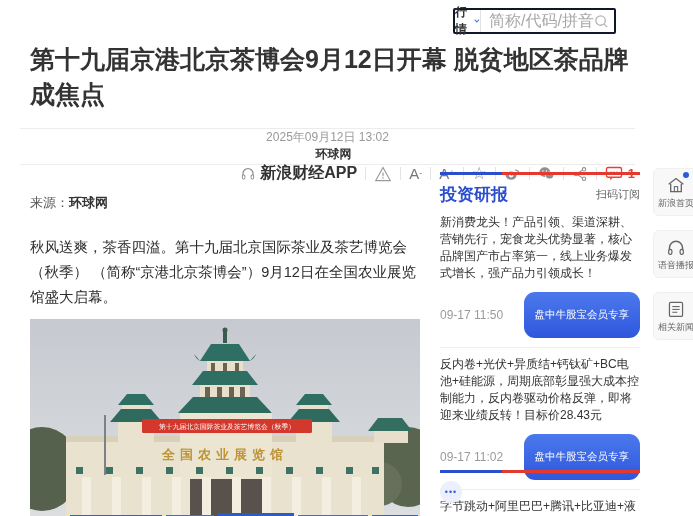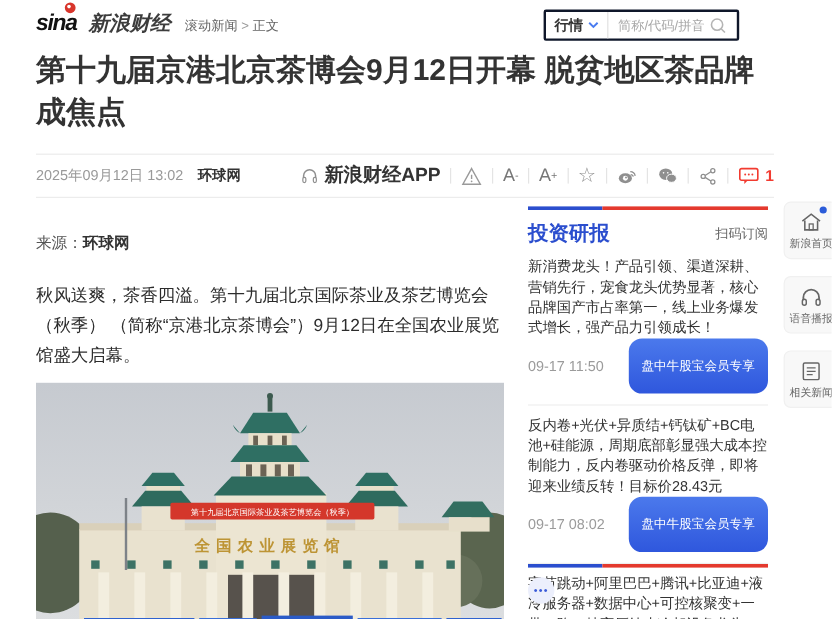--- a/index.html
+++ b/index.html
@@ -14,25 +14,25 @@
   .sina-logo { position:relative; font-style:italic; font-weight:bold; font-size:19px; color:#111; letter-spacing:-1px; }
   .sina-eye { position:absolute; left:24px; top:-6px; width:9px; height:9px; background:#d8352b; border-radius:50%; }
   .sina-eye::after { content:""; position:absolute; left:2px; top:2px; width:3px; height:3px; background:#fff; border-radius:50%; }
   .fin-logo { font-family:"Liberation Serif", serif; font-style:italic; font-weight:bold; font-size:17px; color:#3c3c3c; margin-left:10px; }
   .breadcrumb { font-size:11px; color:#666; margin-left:12px; }
   .breadcrumb .bc-sep { margin:0 3px; color:#999; }
   .search-bar { position:absolute; left:453px; top:8px; width:163px; height:26px; border:2px solid #0f172a; border-radius:2px; display:flex; align-items:center; background:#fff; }
   .market-select { width:52px; height:100%; display:flex; align-items:center; justify-content:center; gap:4px; border-right:1px solid #e2e2e2; cursor:pointer; }
   .market-select .ms-label { font-size:12px; font-weight:bold; color:#333; }
   .search-field { flex:1; display:flex; align-items:center; padding:0 8px; }
-  .search-field .ph { flex:1; font-size:11px; color:#a8a8a8; overflow:hidden; white-space:nowrap; }
+  .search-field .ph { flex:1; font-size:16px; color:#a8a8a8; overflow:hidden; white-space:nowrap; }
   
   .page-title { position:absolute; left:30px; top:42px; width:618px; font-size:25px; line-height:35px; font-weight:bold; color:#333; }
   
-  .meta-row { position:absolute; left:30px; top:128px; width:615px; height:37px; border-top:1px solid #ececec; border-bottom:1px solid #ececec; display:flex; align-items:center; }
+  .meta-row { position:absolute; left:20px; top:128px; width:615px; height:37px; border-top:1px solid #ececec; border-bottom:1px solid #ececec; display:flex; align-items:center;flex-direction:column; }
   .meta-date { font-size:12px; color:#999; }
   .meta-source { font-size:12px; font-weight:bold; color:#333; margin-left:12px; }
   .meta-icons { margin-left:auto; display:flex; align-items:center; }
   .mi { display:flex; align-items:center; color:#8f8f8f; cursor:pointer; }
   .mi svg { display:block; }
   .app-label { font-size:16px; color:#333; font-weight:bold; margin-left:4px; }
   .msep { width:1px; height:13px; background:#e4e4e4; margin:0 8px; }
   .font-btn { font-size:15px; color:#777; line-height:1; }
   .font-btn sup { font-size:9px; }
   .star-glyph { font-size:17px; color:#8f8f8f; line-height:1; }
@@ -48,44 +48,36 @@
   .sidebar { position:absolute; left:440px; top:172px; width:200px; }
   .panel-topline { height:3px; display:flex; }
   .panel-topline .tl-blue { width:31%; background:#2b4ece; }
   .panel-topline .tl-red { width:69%; background:#e4392e; }
   .panel-head { margin-top:8px; display:flex; align-items:center; justify-content:space-between; }
   .panel-title { font-size:17px; font-weight:bold; color:#2b4ece; }
   .subscribe-link { font-size:11px; color:#666; cursor:pointer; }
   .report-item { padding:8px 0 9px; }
   .report-item + .report-item { border-top:1px solid #eee; }
   .report-text { font-size:12px; line-height:17px; color:#333; cursor:pointer; }
-  .report-meta { margin-top:0; display:flex; align-items:center; justify-content:space-between; }
+  .report-meta { margin-top:10px; display:flex; align-items:center; justify-content:space-between; }
   .report-time { font-size:12px; color:#9b9b9b; }
   .vip-btn { border:none; cursor:pointer; background:linear-gradient(180deg,#4b79ec,#2f57dd); color:#fff; font-size:10.5px; padding:16px 11px; border-radius:11px; font-family:inherit; }
   .panel2 { position:absolute; left:0; top:298px; width:200px; }
   .ellipsis-btn { width:22px; height:22px; border-radius:50%; background:#eceffc; color:#3b5bd8; font-size:9px; letter-spacing:1px; display:flex; align-items:center; justify-content:center; cursor:pointer; }
   
   .floating-nav { position:absolute; left:653px; top:168px; }
   .fn-tile { position:relative; width:46px; border-radius:6px; background:#f8f8f8; border:1px solid #f0f0f0; padding:7px 0 5px; margin-bottom:14px; text-align:center; cursor:pointer; }
   .fn-tile svg { display:block; margin:0 auto; }
   .fn-label { display:block; margin-top:3px; font-size:9px; color:#666; white-space:nowrap; }
   .fn-dot { position:absolute; top:3px; right:9px; width:6px; height:6px; border-radius:50%; background:#2b5cd9; }
 </style>
 </head>
 <body>
 
 <div class="topbar">
-  <div class="logo-wrap">
-    <span class="sina-logo">sina</span>
-    <span class="sina-eye"></span>
-    <span class="fin-logo">新浪财经</span>
-    <span class="breadcrumb">
-      <span>滚动新闻</span><span class="bc-sep">&gt;</span><span>正文</span>
-    </span>
-  </div>
   <div class="search-bar">
     <div class="market-select">
       <span class="ms-label">行情</span>
       <svg width="9" height="6" viewBox="0 0 9 6">
           <polyline points="1,1 4.5,4.5 8,1" fill="none" stroke="#4a7cf0" stroke-width="1.6"></polyline>
         </svg>
     </div>
     <div class="search-field">
       <span class="ph">简称/代码/拼音</span>
       <svg width="15" height="15" viewBox="0 0 16 16">
@@ -316,21 +308,21 @@
     <div class="report-item">
       <p class="report-text">新消费龙头！产品引领、渠道深耕、营销先行，宠食龙头优势显著，核心品牌国产市占率第一，线上业务爆发式增长，强产品力引领成长！</p>
       <div class="report-meta">
         <span class="report-time">09-17 11:50</span>
         <button class="vip-btn">盘中牛股宝会员专享</button>
       </div>
     </div>
     <div class="report-item">
       <p class="report-text">反内卷+光伏+异质结+钙钛矿+BC电池+硅能源，周期底部彰显强大成本控制能力，反内卷驱动价格反弹，即将迎来业绩反转！目标价28.43元</p>
       <div class="report-meta">
-        <span class="report-time">09-17 08:02</span>
+        <span class="report-time">09-17 11:02</span>
         <button class="vip-btn">盘中牛股宝会员专享</button>
       </div>
     </div>
     <div class="report-item">
       <p class="report-text">字节跳动+阿里巴巴+腾讯+比亚迪+液冷服务器+数据中心+可控核聚变+一带一路，特高压纯水冷却设备龙头，数据中心液冷打造第二成长曲线！</p>
 
     </div>
   </div>
   <div class="panel2">
     <div class="panel-topline">

